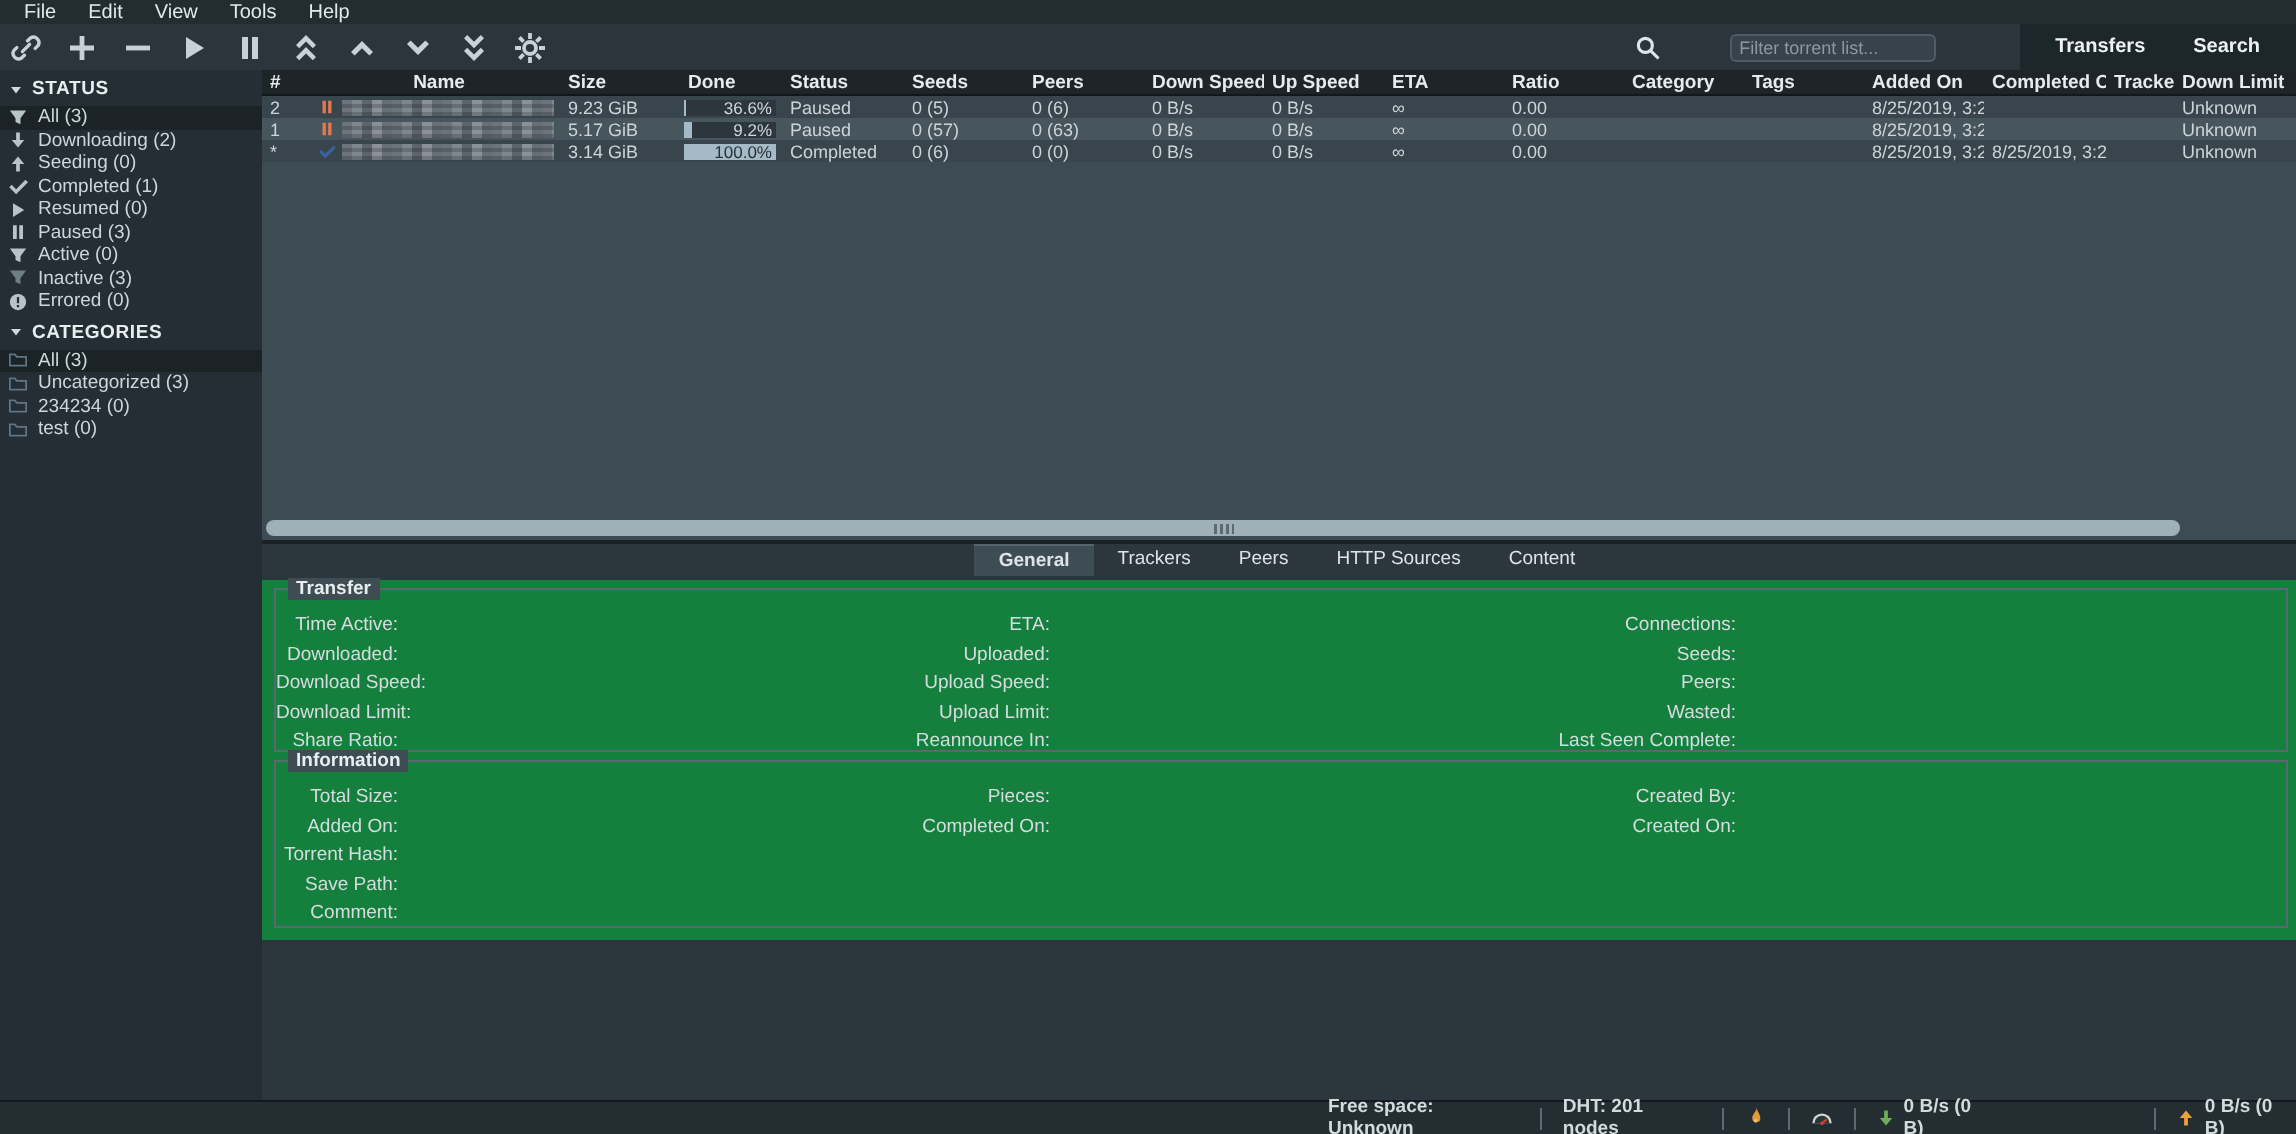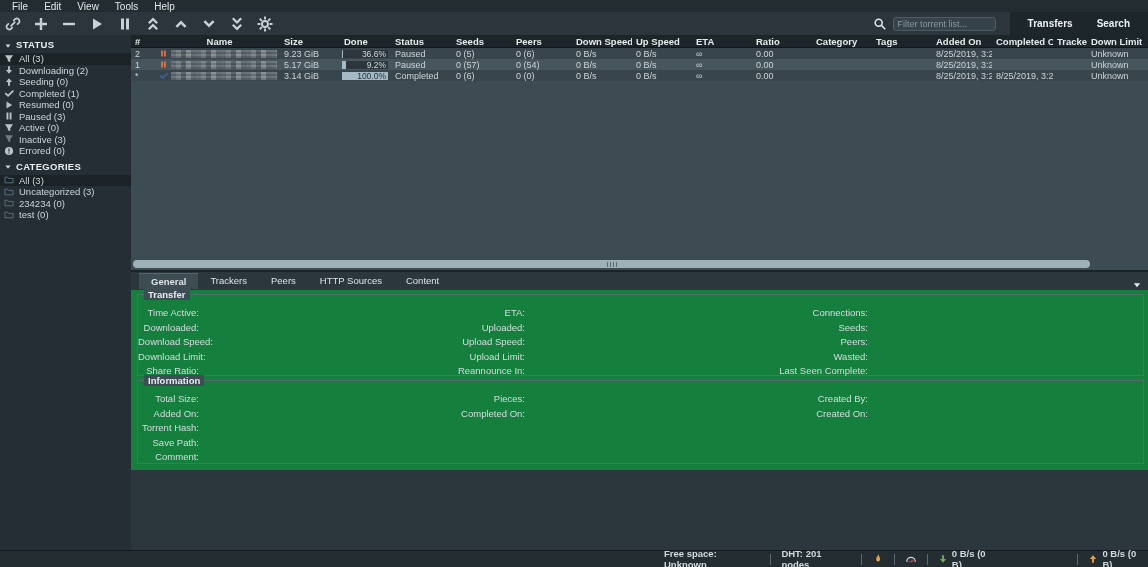--- a/index.html
+++ b/index.html
@@ -6,21 +6,21 @@
   html,body { width:1148px; height:567px; overflow:hidden; }
   body { font-family:"Liberation Sans", sans-serif; background:#3d4b53; color:#d5dcdf; position:relative; }
 
   
   #menubar { position:absolute; left:0; top:0; width:1148px; height:12px; background:#232c31; display:flex; align-items:center; padding-left:4px; z-index:5;}
   .menu-item { font-size:10px; color:#e3e8ea; padding:0 8px; cursor:default; }
   #toolbar { position:absolute; left:0; top:12px; width:1148px; height:23px; background:#2b353b; display:flex; align-items:center; z-index:5;}
   .tb-btn { width:18px; height:18px; margin:0 5px; color:#c7d1d6; display:flex; align-items:center; justify-content:center; }
   .tb-btn:first-child { margin-left:4px; }
   .tb-btn svg { width:16px; height:16px; }
-  #search-zone { margin-left:auto; display:flex; align-items:center; }
+  #search-zone { margin-left:auto; display:flex; align-items:center;gap:28px; }
   .search-icon { width:14px; height:14px; color:#dfe5e8; margin-right:6px; }
   .search-icon svg { width:14px; height:14px; }
   #filter-input { width:103px; height:14px; background:#37434a; border:1px solid #4e5d65; border-radius:3px; font-size:9px; color:#cdd5d9; padding:0 4px; font-family:"Liberation Sans", sans-serif; }
   #filter-input::placeholder { color:#8b989f; }
   #top-tabs { display:flex; margin-left:14px; height:23px; background:#1d262b; align-items:center; padding:0 6px;}
   .top-tab { font-size:10px; font-weight:bold; color:#eef2f4; padding:3px 12px; cursor:default; }
 
   
   #sidebar { position:absolute; left:0; top:35px; width:131px; height:515px; background:#242e34; font-size:9.5px; }
   .side-header { display:flex; align-items:center; font-weight:bold; color:#e8edef; font-size:9.5px; padding:4px 0 3px 4px; letter-spacing:.3px;}
@@ -56,21 +56,21 @@
   .ptext { position:absolute; right:2px; top:-0.5px; font-size:8.5px; color:#cfd8dc; }
   .ptext.full { color:#273036; }
 
   
   #hscroll { position:absolute; left:133px; top:260px; width:957px; height:8px; background:#9fb0b8; border-radius:4px; }
   #hgrip { position:absolute; left:50%; top:1.5px; width:10px; height:5px; margin-left:-5px;
      background:repeating-linear-gradient(90deg,#5c6a71 0 1.5px,transparent 1.5px 3px); }
   #splitter { position:absolute; left:131px; top:270px; width:1017px; height:2px; background:#1a2226; }
 
   
-  #tabbar { position:absolute; left:131px; top:272px; width:1017px; height:18px; background:#2c373d; display:flex; align-items:center; }
+  #tabbar { position:absolute; left:131px; top:272px; width:1017px; height:18px; background:#2c373d; display:flex; align-items:center;flex-direction:column; }
   .ptab { font-size:9.5px; color:#dde3e6; padding:2px 12px; cursor:default; }
   .ptab.active { background:#3e4c54; font-weight:bold; border-top:1px solid #55656d;}
   #collapse-caret { margin-left:auto; width:10px; height:10px; color:#e8edef; margin-right:6px;}
   #collapse-caret svg{ width:10px; height:10px;}
   #props { position:absolute; left:131px; top:290px; width:1017px; height:180px; background:#15803d; }
   .fieldset { position:absolute; left:6px; right:4px; border:1px solid #596972; }
   .fieldset .legend { position:absolute; top:-6px; left:6px; background:#3e4c54; padding:0 4px; font-size:9.5px; font-weight:bold; color:#e8edef; }
   #fs-transfer { top:4px; height:82px; }
   #fs-info { top:90px; height:84px; }
   .lgrid { display:grid; grid-template-columns:61px 258px 68px 250px 93px 1fr; padding-top:12px; row-gap:3.5px; }
@@ -396,21 +396,21 @@
         </div>
         <div class="td" style="width: 60px;">5.17 GiB</div>
         <div class="td" style="width: 51px; display: flex; align-items: center; padding-left: 0px;">
           <span class="pbar">
             <span class="pfill" style="width: 9.2%;"></span>
             <span class="ptext">9.2%</span>
           </span>
         </div>
         <div class="td" style="width: 61px;">Paused</div>
         <div class="td" style="width: 60px;">0 (57)</div>
-        <div class="td" style="width: 60px;">0 (54)</div>
+        <div class="td" style="width: 60px;">0 (63)</div>
         <div class="td" style="width: 60px;">0 B/s</div>
         <div class="td" style="width: 60px;">0 B/s</div>
         <div class="td" style="width: 60px;">∞</div>
         <div class="td" style="width: 60px;">0.00</div>
         <div class="td" style="width: 60px;"></div>
         <div class="td" style="width: 60px;"></div>
         <div class="td" style="width: 60px;">8/25/2019, 3:23…</div>
         <div class="td" style="width: 61px;"></div>
         <div class="td" style="width: 34px;"></div>
         <div class="td" style="width: 56px;">Unknown</div>

